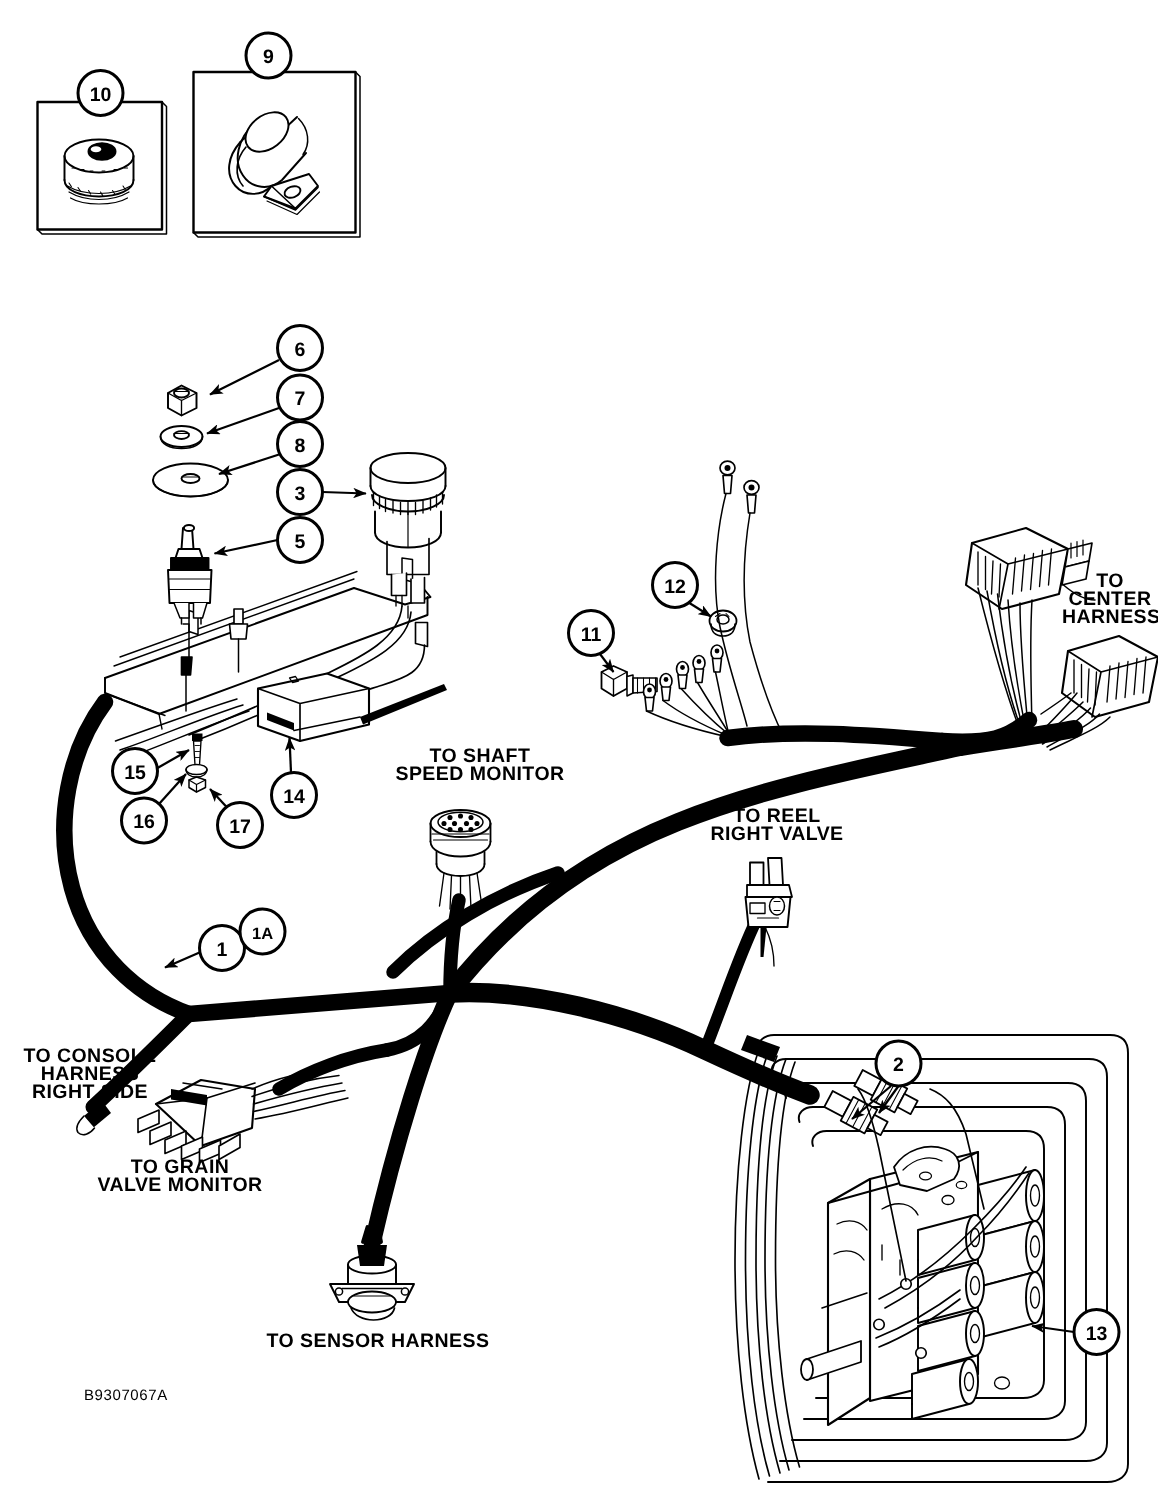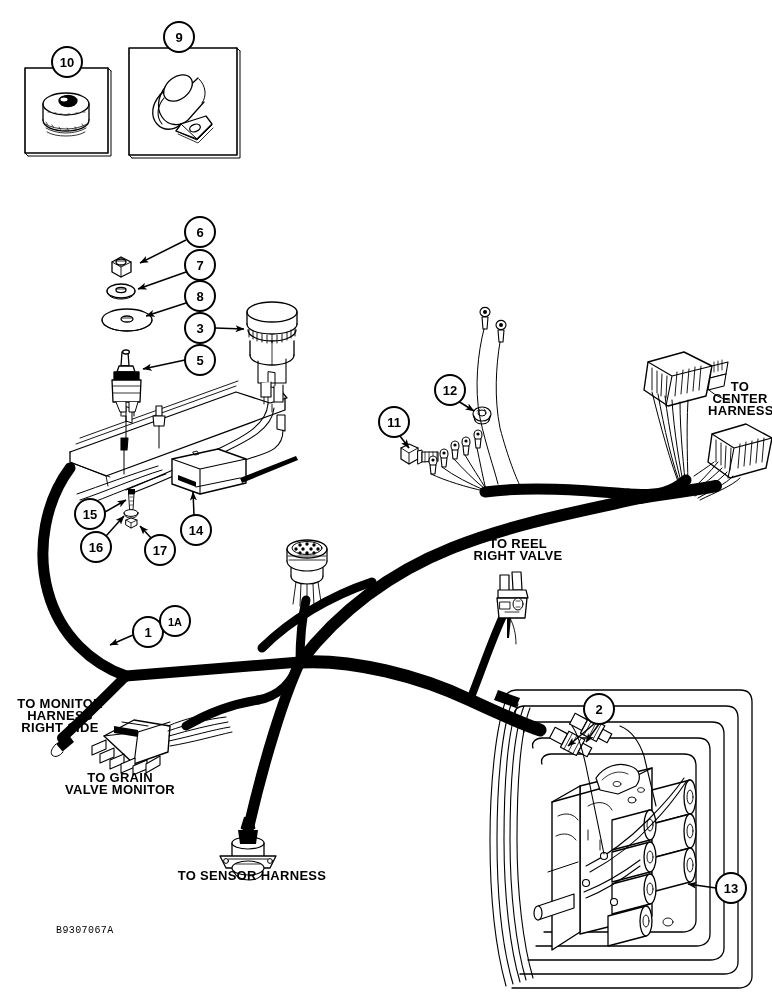--- a/index.html
+++ b/index.html
@@ -18,21 +18,21 @@
     font-weight:bold;
     font-size:13px;
     line-height:12px;
     color:#000;
     letter-spacing:0.3px;
     white-space:pre;
     text-align:center;
   }
   .drawing-no{
     position:absolute;
-    font-family:Liberation Mono, monospace;
+    font-family:Liberation Sans, sans-serif;
     font-size:10px;
     font-weight:normal;
     letter-spacing:0.4px;
     color:#000;
   }
   .callout-txt{
     font-family:"Liberation Sans", sans-serif;
     font-weight:bold;
     font-size:13px;
   }
@@ -574,32 +574,34 @@
             <text class="callout-txt" x="67" y="67" text-anchor="middle">10</text>
           </g>
       <g>
             <circle cx="179" cy="37" r="15" fill="#fff" stroke="#000" stroke-width="2"></circle>
             <text class="callout-txt" x="179" y="42" text-anchor="middle">9</text>
           </g>
     </g>
   </g>
 </svg>
 
+<div class="lbl" style="left:255px;top:498px;width:130px;">TO SHAFT
+SPEED MONITOR</div>
 
 <div class="lbl" style="left:708px;top:381px;width:64px;">TO
 CENTER
 HARNESS</div>
 
 <div class="lbl" style="left:463px;top:538px;width:110px;">TO REEL
 RIGHT VALVE</div>
 
-<div class="lbl" style="left:12px;top:698px;width:96px;">TO MONITOR
+<div class="lbl" style="left:12px;top:698px;width:96px;">TO CONSOLE
 HARNESS
 RIGHT SIDE</div>
 
 <div class="lbl" style="left:58px;top:772px;width:124px;">TO GRAIN
 VALVE MONITOR</div>
 
-<div class="lbl" style="left:166px;top:870px;width:172px;">TO SENSOR HARNESS</div>
+<div class="lbl" style="left:166px;top:888px;width:172px;">TO SENSOR HARNESS</div>
 
 <div class="drawing-no" style="left:56px;top:925px;">B9307067A</div>
 
 </div>
 
 </body></html>

